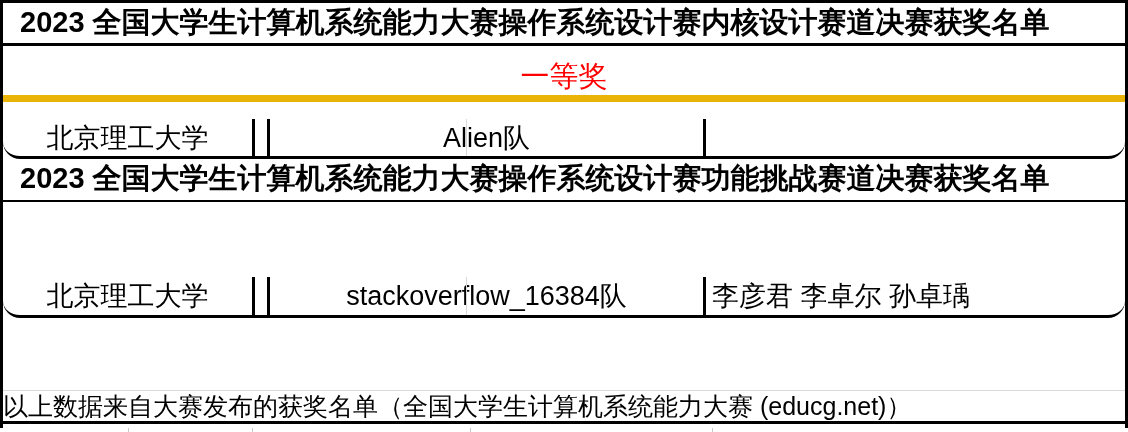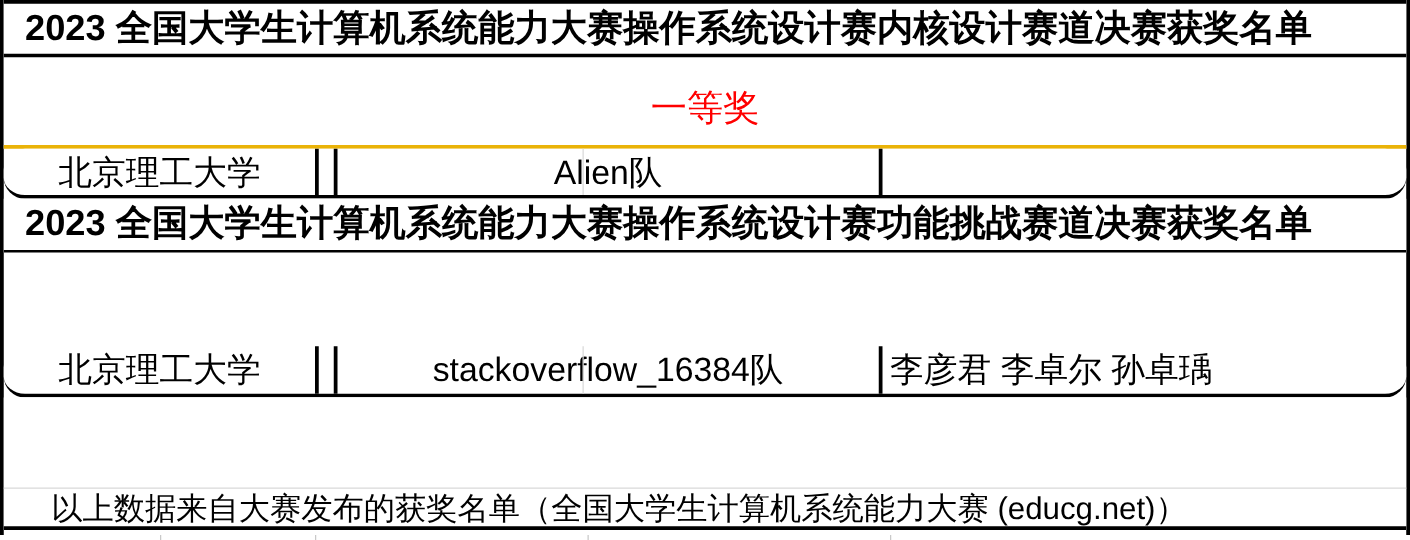--- a/index.html
+++ b/index.html
@@ -32,32 +32,31 @@
   }
   .title-row {
     display: flex;
     padding-left: 17px;
     font-size: 29px;
     font-weight: bold;
     letter-spacing: 0px;
     white-space: nowrap;
   }
   .row-title-1 { top: 0; height: 46px; border-top: 3px solid #000; border-bottom: 3px solid #000; }
-  .row-award-1 { top: 46px; height: 73px; border-bottom: 3px solid #eab308; padding-top: 12px; }
+  .row-award-1 { top: 46px; height: 56px; border-bottom: 7px solid #eab308; padding-top: 12px; }
   .row-data-1  { top: 119px; height: 40px; border-bottom: 3px solid #000; }
   .row-title-2 { top: 159px; height: 43px; border-bottom: 2px solid #000; }
   .row-award-2 { top: 202px; height: 75px; border-bottom: 3px solid #000; padding-top: 6px; }
   .row-data-2  { top: 277px; height: 41px; border-bottom: 3px solid #000; }
   .row-empty   { top: 318px; height: 72px; }
   .row-footer  {
     top: 390px; height: 34px;
     border-top: 1px solid #d9d9d9;
     border-bottom: 3px solid #000;
     display: flex; align-items: center;
-    padding-left: 38px;
     font-size: 25px;
     white-space: nowrap;
   }
   .award-row {
     display: flex;
     align-items: center;
     justify-content: center;
     font-size: 29px;
     color: #ff0000;
   }

